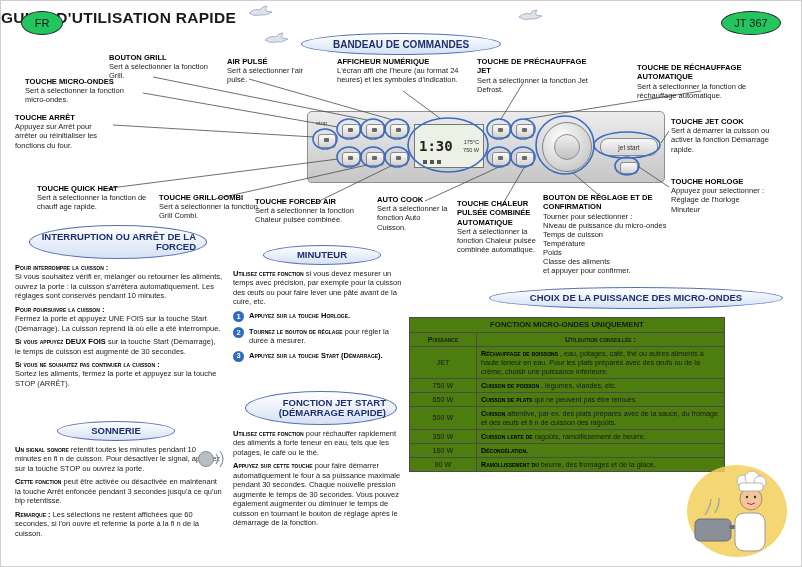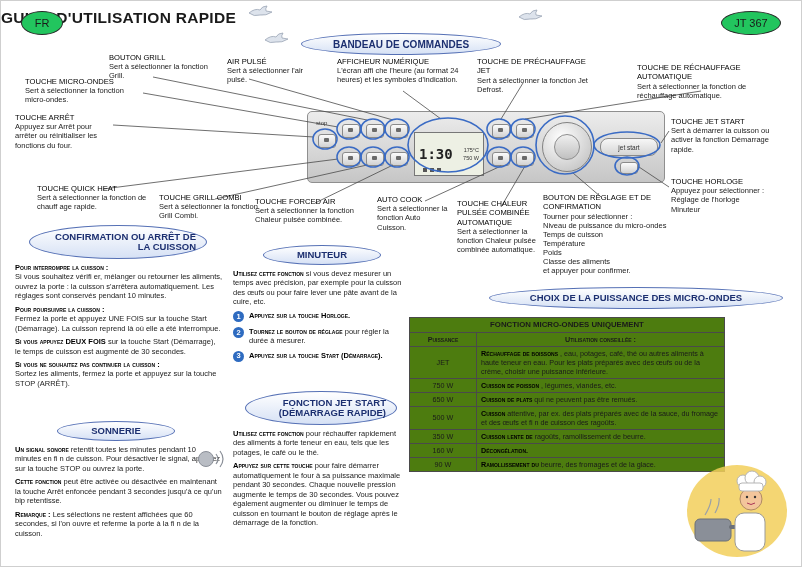--- a/index.html
+++ b/index.html
@@ -5,33 +5,33 @@
   html,body{margin:0;padding:0;background:#fff}
   .page{position:relative;width:802px;height:567px;background:#fff;overflow:hidden;
         font-family:"Liberation Sans",sans-serif;color:#1a1a1a;border:1px solid #cfcfcf;box-sizing:border-box}
   .badge{position:absolute;border:1.8px solid #2a2a2a;border-radius:50%;display:flex;align-items:center;
          justify-content:center;font-weight:normal;font-size:11px;background:#22c55e;z-index:7}
   .title{position:absolute;left:0;right:0;top:8px;font-size:15.5px;font-weight:bold;letter-spacing:.3px}
   .oval{position:absolute;border:1.6px solid #5570b5;border-radius:50%;
         background:linear-gradient(180deg,#ffffff,#d6e1f5);display:flex;align-items:center;justify-content:center;
         text-align:right;color:#1c2f70;font-weight:bold;padding:0 10px;box-sizing:border-box;z-index:4;line-height:1.1}
   .callout{position:absolute;font-size:7.5px;line-height:1.22;z-index:6}
-  .ch{font-weight:normal;font-variant:small-caps;font-size:7.6px;color:#000}
+  .ch{font-weight:bold;font-variant:small-caps;font-size:7.6px;color:#000}
   .cb{white-space:pre-line;color:#222}
   .tcol{position:absolute;font-size:7.5px;line-height:1.26;z-index:2;color:#222}
   .para{margin:0 0 4px}
   .lead{font-weight:bold;font-variant:small-caps;color:#000}
   .blk{display:block}
   .panel{position:absolute;left:306px;top:110px;width:356px;height:70px;border-radius:5px;z-index:1;
          background:linear-gradient(180deg,#ececec,#c6c6c6);border:1px solid #8f8f8f}
   .pbtn{position:absolute;width:16px;height:12px;background:linear-gradient(180deg,#fbfbfb,#d2d2d2);
         border:1px solid #8a8a8a;border-radius:3px}
   .pbtn::after{content:"";position:absolute;left:5px;top:3px;width:5px;height:4px;background:#6a6a6a;border-radius:1px}
   .stoplbl{position:absolute;left:8px;top:8px;font-size:6px;color:#333}
-  .lcd{position:absolute;left:106px;top:20px;width:70px;height:44px;background:#edf0e4;border:1px solid #777;
+  .lcd{position:absolute;left:106px;top:12px;width:70px;height:44px;background:#edf0e4;border:1px solid #777;
        display:flex;align-items:center;justify-content:space-between;padding:0 4px;box-sizing:border-box}
   .lcd-time{font-family:"DejaVu Sans Mono",monospace;font-weight:bold;font-size:14px;color:#222}
   .lcd-side{font-size:5.5px;text-align:right;color:#333;line-height:1.5}
   .lcd-ind{position:absolute;left:8px;bottom:3px;display:flex;gap:3px}
   .lcd-ind i{width:4px;height:4px;background:#555;display:block}
   .dial{position:absolute;left:234px;top:10px;width:48px;height:48px;border-radius:50%;
         background:radial-gradient(circle at 38% 32%,#ffffff,#b9b9b9);border:1px solid #828282}
   .dial-in{position:absolute;left:11px;top:11px;width:24px;height:24px;border-radius:50%;
         background:linear-gradient(180deg,#efefef,#c0c0c0);border:1px solid #8e8e8e}
   .jetbtn{position:absolute;left:292px;top:26px;width:56px;height:16px;border-radius:8px;
@@ -167,21 +167,21 @@
   </div>
   <div class="callout" style="left:476px;top:56px;width:122px">
     <div class="ch">TOUCHE DE PRÉCHAUFFAGE JET</div>
     <div class="cb">Sert à sélectionner la fonction Jet Defrost.</div>
   </div>
   <div class="callout" style="left:636px;top:62px;width:150px">
     <div class="ch">TOUCHE DE RÉCHAUFFAGE AUTOMATIQUE</div>
     <div class="cb">Sert à sélectionner la fonction de réchauffage automatique.</div>
   </div>
   <div class="callout" style="left:670px;top:116px;width:122px">
-    <div class="ch">TOUCHE JET START</div>
+    <div class="ch">TOUCHE JET COOK</div>
     <div class="cb">Sert à démarrer la cuisson ou activer la fonction Démarrage rapide.</div>
   </div>
   <div class="callout" style="left:670px;top:176px;width:122px">
     <div class="ch">TOUCHE HORLOGE</div>
     <div class="cb">Appuyez pour sélectionner :
 Réglage de l'horloge
 Minuteur</div>
   </div>
   <div class="callout" style="left:158px;top:192px;width:104px">
     <div class="ch">TOUCHE GRILL COMBI</div>
@@ -203,21 +203,21 @@
     <div class="ch">BOUTON DE RÉGLAGE ET DE CONFIRMATION</div>
     <div class="cb">Tourner pour sélectionner :
 Niveau de puissance du micro-ondes
 Temps de cuisson
 Température
 Poids
 Classe des aliments
 et appuyer pour confirmer.</div>
   </div>
 
-  <div class="oval" style="left:28px;top:224px;width:178px;height:34px;font-size:9.5px">CONFIRMATION OU ARRÊT DE LA CUISSON</div>
+  <div class="oval" style="left:28px;top:224px;width:178px;height:34px;font-size:9.5px">INTERRUPTION OU ARRÊT DE LA FORCED</div>
   <div class="tcol" style="left:14px;top:262px;width:208px">
     <p class="para"><span class="lead blk">Pour interrompre la cuisson :</span><span>Si vous souhaitez vérifi er, mélanger ou retourner les aliments, ouvrez la porte : la cuisson s'arrêtera automatiquement. Les réglages sont conservés pendant 10 minutes.</span></p>
     <p class="para"><span class="lead blk">Pour poursuivre la cuisson :</span><span>Fermez la porte et appuyez UNE FOIS sur la touche Start (Démarrage). La cuisson reprend là où elle a été interrompue.</span></p>
     <p class="para"><span class="lead">Si vous appuyez DEUX FOIS</span><span> sur la touche Start (Démarrage), le temps de cuisson est augmenté de 30 secondes.</span></p>
     <p class="para"><span class="lead blk">Si vous ne souhaitez pas continuer la cuisson :</span><span>Sortez les aliments, fermez la porte et appuyez sur la touche STOP (ARRÊT).</span></p>
   </div>
 
   <div class="oval" style="left:56px;top:420px;width:118px;height:20px;font-size:9.5px">SONNERIE</div>
   <div class="tcol" style="left:14px;top:444px;width:208px">
     <p class="para"><span class="lead">Un signal sonore</span><span> retentit toutes les minutes pendant 10 minutes en fi n de cuisson. Pour désactiver le signal, appuyez sur la touche STOP ou ouvrez la porte.</span></p>

